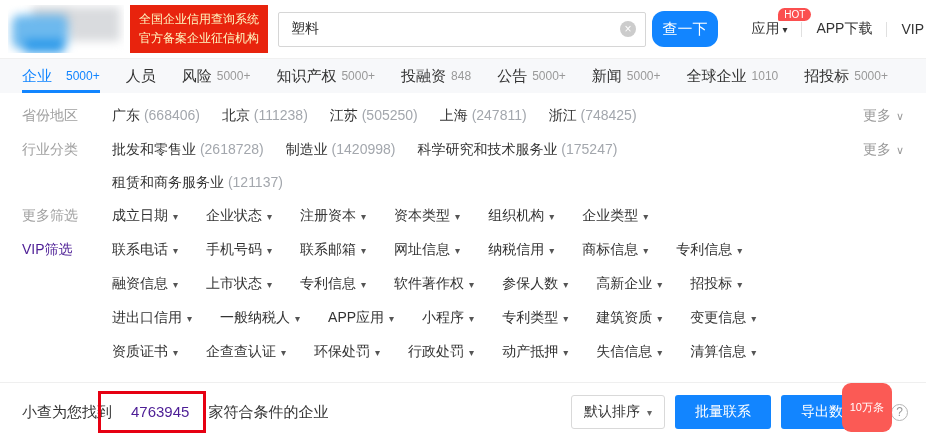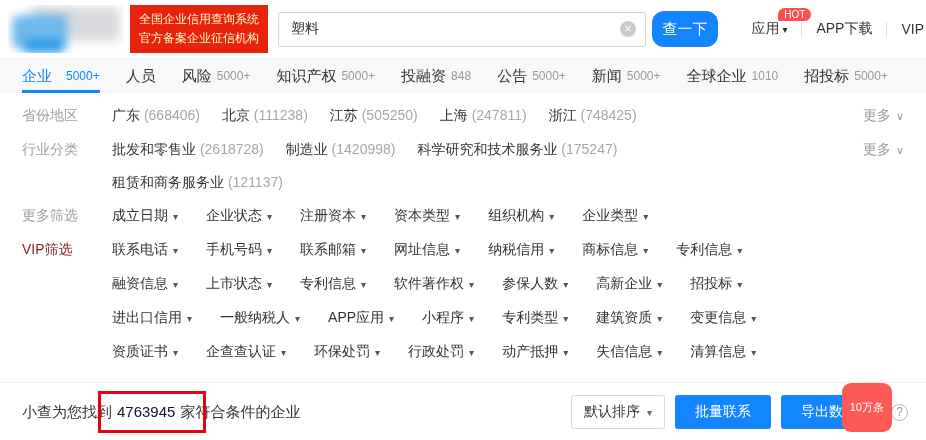--- a/index.html
+++ b/index.html
@@ -44,36 +44,36 @@
   .tab .cnt { font-size:12px; color:#999; }
   .tab.active { color:#1285ff;gap:14px; }
   .tab.active .cnt { color:#1285ff; }
   .tab.active::after { content:""; position:absolute; left:0; right:0; bottom:0;
     height:3px; background:#1285ff; }
 
   
   .filters { padding:6px 22px 4px; }
   .frow { display:flex; align-items:flex-start; font-size:14px; line-height:33px; }
   .frow-label { width:90px; flex:none; color:#a0a0a0; }
-  .frow-label.vip { color:#7f1d1d; }
+  .frow-label.vip { color:#4c1d95; }
   .fcol { flex:1; display:flex; flex-direction:column; }
   .fitems { display:flex; flex-wrap:wrap; column-gap:22px; flex:1; }
   .fo { white-space:nowrap; cursor:pointer; }
   .fo .num { color:#a3a7ad; }
   .dd-items { column-gap:28px; }
   .dd { white-space:nowrap; cursor:pointer; }
   .dd .caret { font-size:10px; color:#555; margin-left:5px; }
   .more { flex:none; margin-left:auto; color:#999; cursor:pointer; white-space:nowrap; }
   .more .chev { font-size:11px; margin-left:5px; }
 
   
   .results { height:60px; margin-top:9px; border-top:1px solid #efefef; border-bottom:1px solid #efefef;
     display:flex; align-items:center; padding:0 18px 0 22px; position:relative; }
   .res-text { font-size:15px; color:#333; }
-  .res-count { color:#0f172a; margin:0 5px; }
+  .res-count { color:#4c1d95; margin:0 19px; }
   .anno-box { position:absolute; left:98px; top:8px; width:108px; height:42px;
     border:3px solid #e60012; pointer-events:none; }
   .res-actions { margin-left:auto; display:flex; align-items:center; gap:10px; }
   .sort-btn { height:34px; padding:0 12px; background:#fff; border:1px solid #d9d9d9;
     border-radius:3px; font-size:14px; color:#333; display:flex; align-items:center;
     gap:7px; cursor:pointer; font-family:"Liberation Sans","DejaVu Sans",sans-serif; }
   .sort-btn .caret { font-size:10px; color:#666; }
   .blue-btn { height:34px; padding:0 20px; background:#1285ff; color:#fff; border:none;
     border-radius:3px; font-size:14px; cursor:pointer;
     font-family:"Liberation Sans","DejaVu Sans",sans-serif; }

